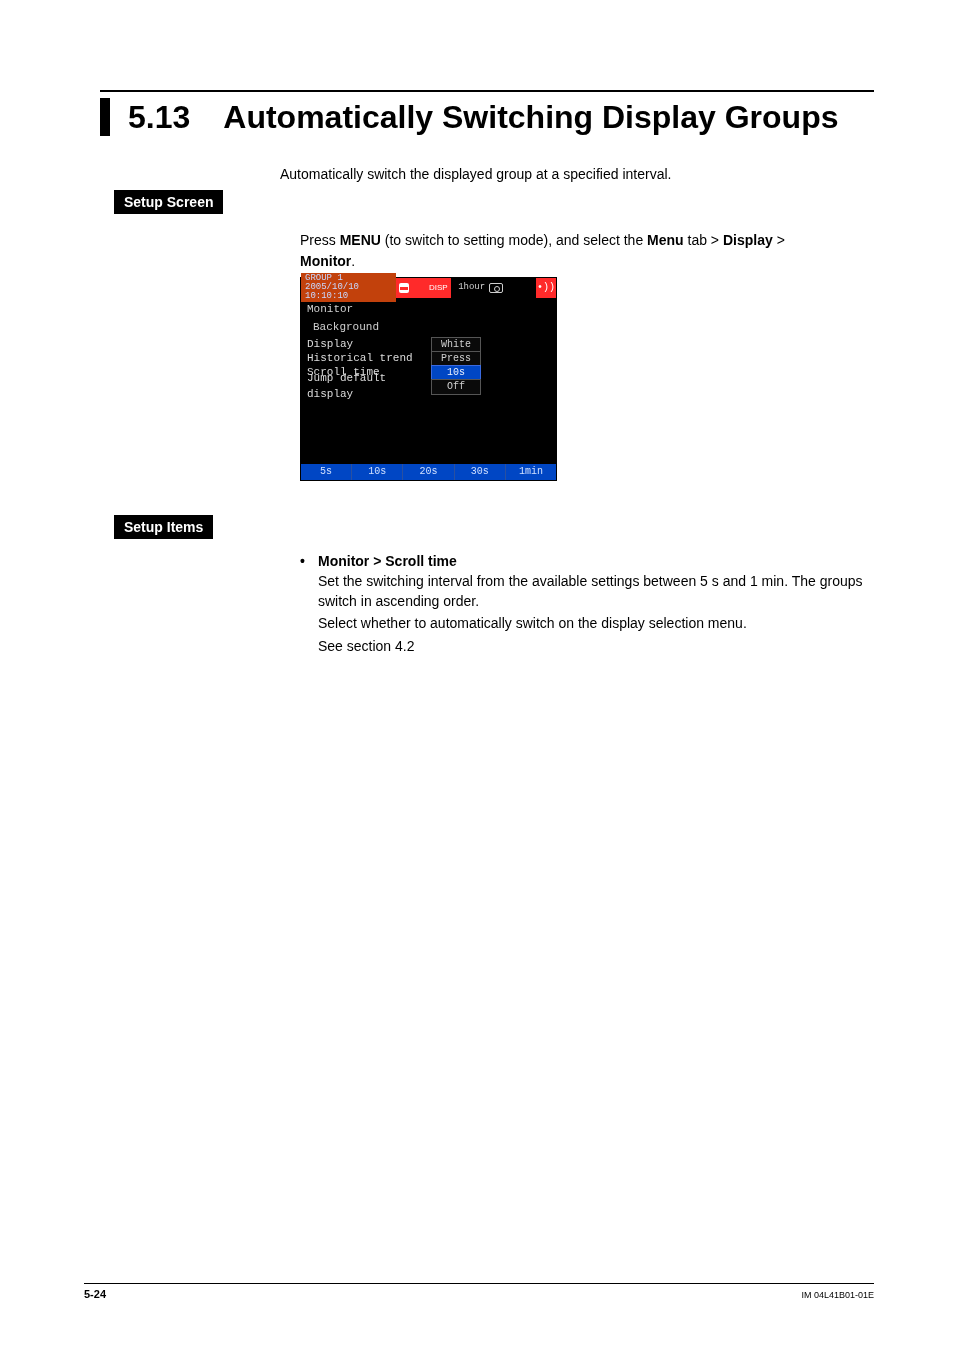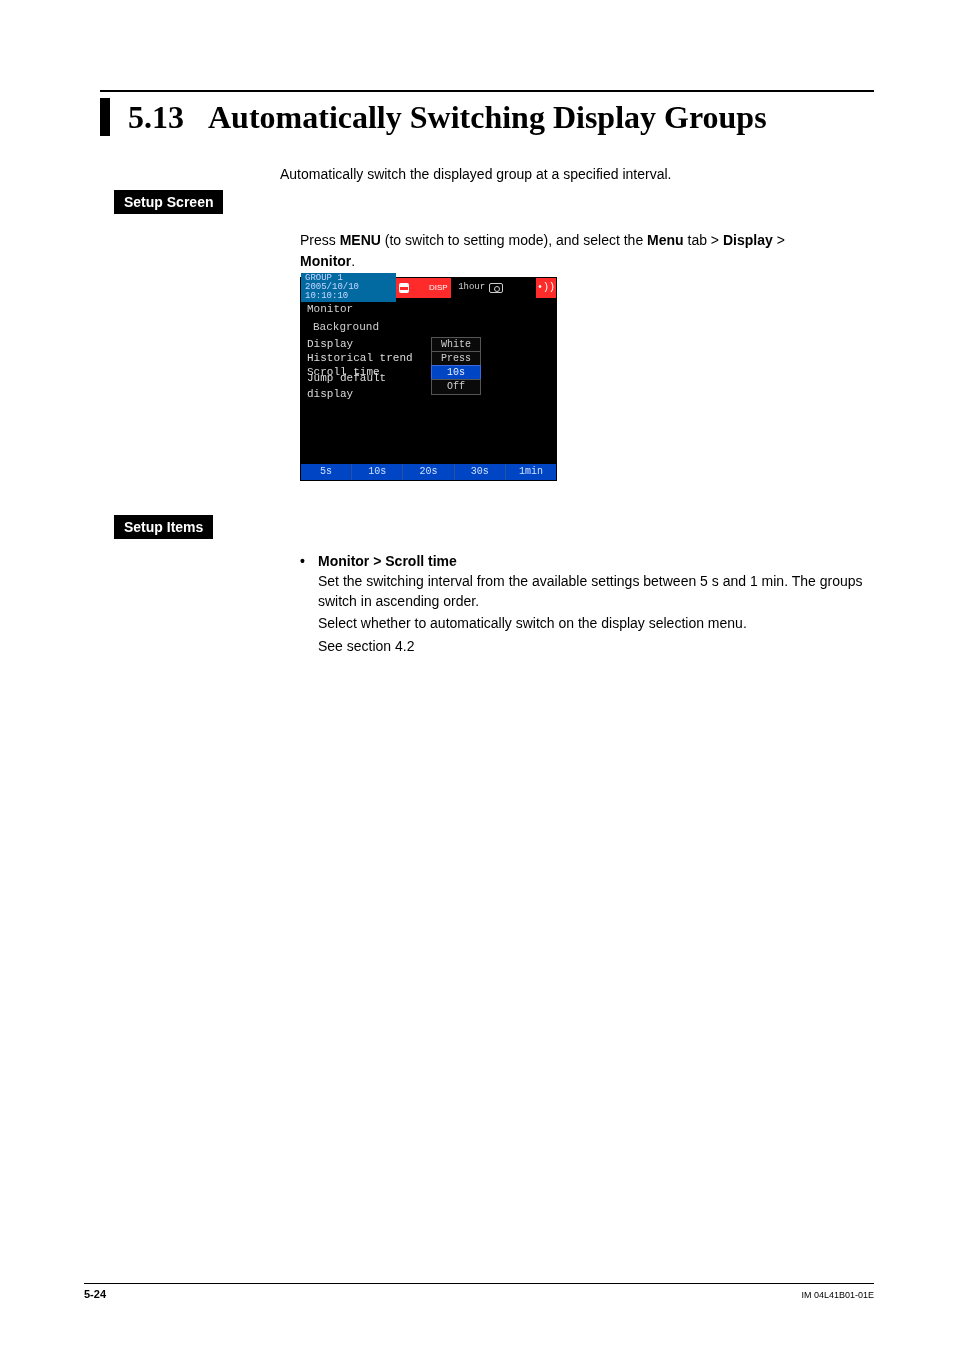--- a/index.html
+++ b/index.html
@@ -1,40 +1,40 @@
 <!DOCTYPE html>
 <html><head>
 <meta charset="utf-8">
 <style>
   * { box-sizing: border-box; margin: 0; padding: 0; }
   html, body { width: 954px; height: 1350px; background: #fff; font-family: Arial, Helvetica, sans-serif; color: #000; }
   .page { position: relative; width: 954px; height: 1350px; padding: 90px 80px 60px 100px; }
   .rule { border-top: 2px solid #000; margin-bottom: 6px; }
 
-  .title-row { display: flex; align-items: flex-start; font-family: Liberation Serif, serif; }
+  .title-row { display: flex; align-items: flex-start; }
   .title-bar { width: 10px; background: #000; margin-right: 18px; align-self: stretch; }
   .sec-num { font-size: 32px; font-weight: bold; margin-right: 24px; line-height: 1.2; }
-  .sec-title { font-size: 32px; font-weight: bold; line-height: 1.2; }
+  .sec-title { font-size: 32px; font-weight: bold; line-height: 1.2; margin-left: 9px; }
 
   .intro { margin: 30px 0 8px 180px; font-size: 14px; }
 
   .side-label { display: inline-block; background: #000; color: #fff; font-weight: bold; font-size: 14px; padding: 4px 10px; margin-left: 14px; }
 
   .content { margin-left: 200px; margin-top: 16px; font-size: 14px; line-height: 1.45; }
   .content .pplain { margin-bottom: 6px; }
   .bold { font-weight: bold; }
 
   
   .device {
     width: 257px; background: #000; color: #dcdcdc;
     font-family: "Courier New", monospace; font-size: 11px;
     margin-top: 6px; border: 1px solid #000;
   }
   .dev-top { display: flex; align-items: center; height: 20px; }
-  .dev-top-left { flex: 0 0 95px; background: #0369a1; color: #c8d8ff; padding: 1px 4px; font-size: 9px; line-height: 9px; }
+  .dev-top-left { flex: 0 0 95px; background: #c2410c; color: #c8d8ff; padding: 1px 4px; font-size: 9px; line-height: 9px; }
   .dev-disp { flex: 0 0 38px; background: #ff2a2a; color: #fff; font-family: Arial; font-size: 8px; display:flex; align-items:center; gap:20px; padding:0 3px; height: 100%; }
   .dev-time { flex: 0 0 60px; background: #000; color:#cfcfcf; font-size:9px; display:flex; align-items:center; justify-content:center; gap:4px; height:100%; }
   .dev-time .camico { border:1px solid #cfcfcf; width:14px; height:10px; border-radius:2px; position:relative; display:inline-block; }
   .dev-time .camico::after { content:""; position:absolute; top:2px; left:4px; width:4px; height:4px; border:1px solid #cfcfcf; border-radius:50%; }
   .dev-spacer { flex: 1; background:#000; height:100%; }
   .dev-sound { flex: 0 0 20px; background:#ff2a2a; color:#fff; display:flex; align-items:center; justify-content:center; font-size:10px; height:100%; }
 
   .dev-menu { padding: 4px 6px 2px 6px; color:#cfcfcf; }
   .dev-section { padding: 0 24px 2px 12px; color:#cfcfcf; }
   .dev-row { display:flex; align-items:center; height: 14px; }

